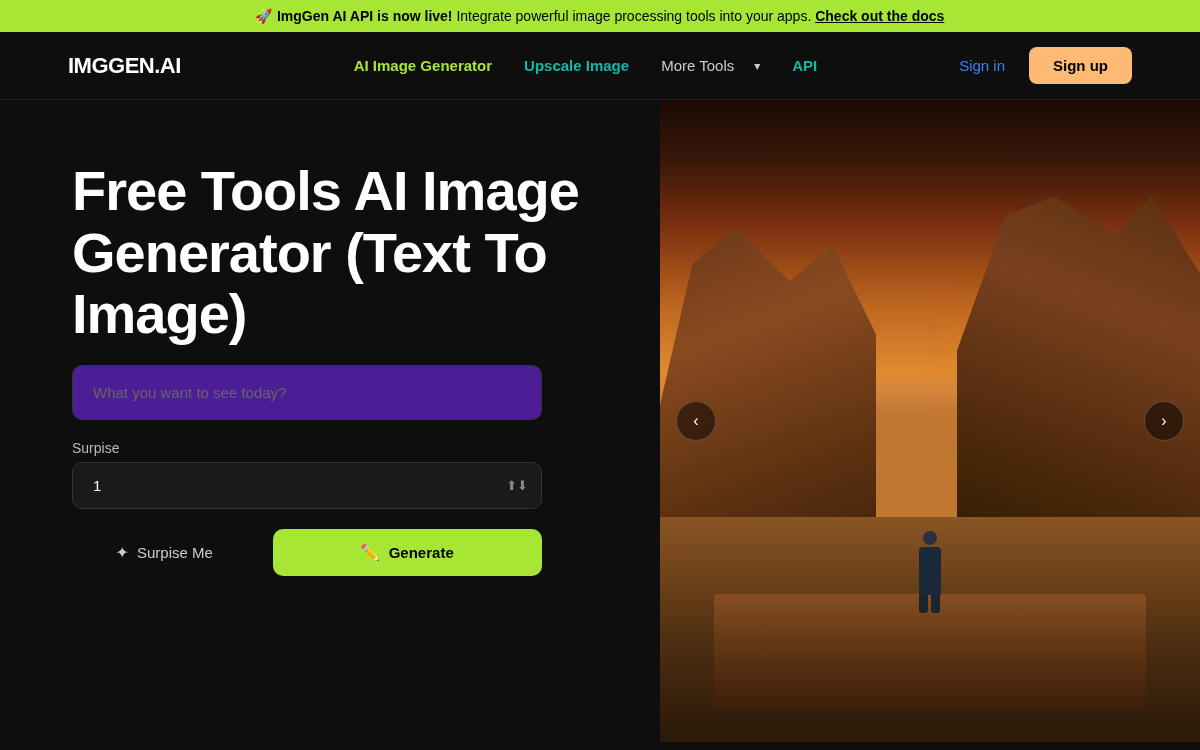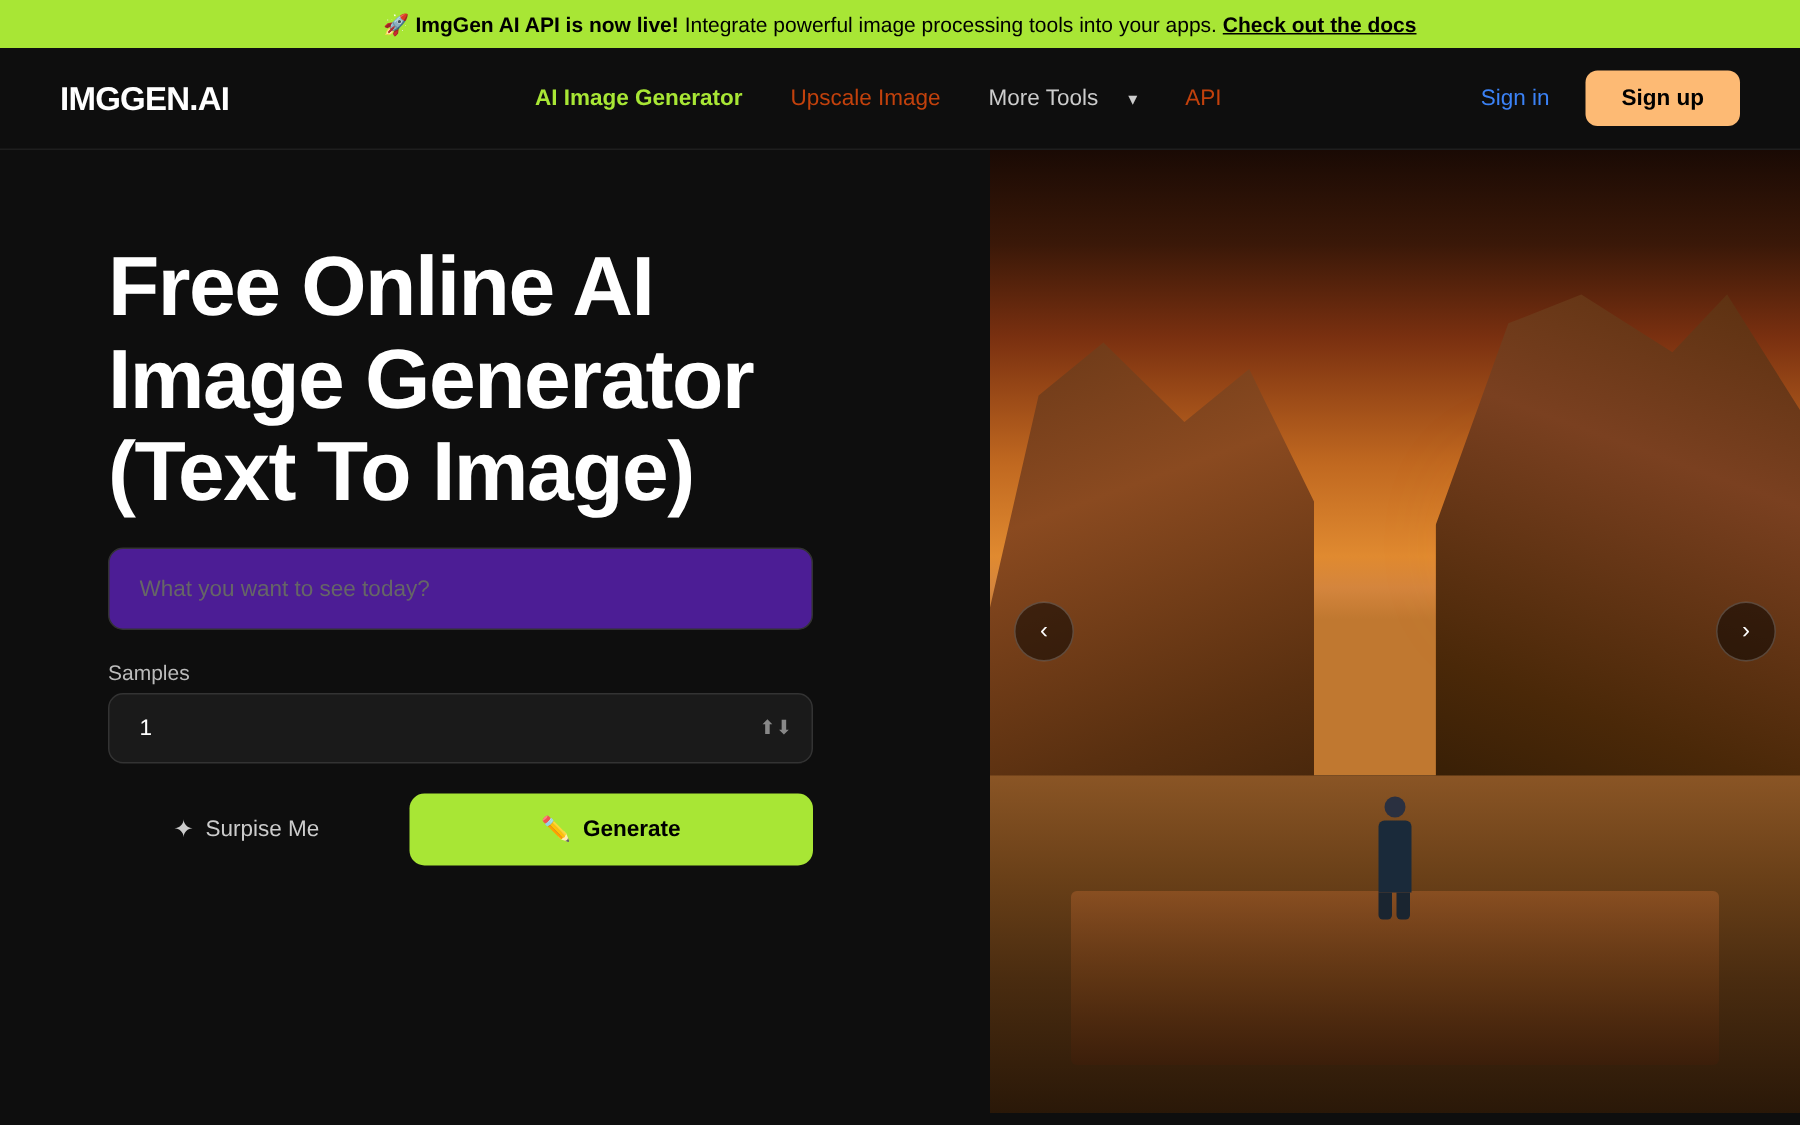--- a/index.html
+++ b/index.html
@@ -15,43 +15,43 @@
       font-weight: 400;
     }
     .banner strong { font-weight: 700; }
     .banner a { color: #000; font-weight: 600; text-decoration: underline; }
 
     
     nav {
       display: flex;
       align-items: center;
       justify-content: space-between;
-      padding: 0 40px;
+      padding: 0 68px;
       height: 68px;
       background: #0e0e0e;
       border-bottom: 1px solid #1e1e1e;
     }
     .nav-logo {
       font-size: 22px;
       font-weight: 800;
       color: #fff;
       letter-spacing: -0.5px;
     }
     .nav-links {
       display: flex;
       align-items: center;
       gap: 32px;
       list-style: none;
       margin-left: 31px;
     }
     .nav-links li a {
       text-decoration: none;
       font-size: 15px;
-      color: #c2410c;
-      font-weight: 400;
+      color: #14b8a6;
+      font-weight: 700;
     }
     .nav-links li a.active {
       color: #a8e635;
       font-weight: 600;
     }
     .more-tools-wrapper {
       display: flex;
       align-items: center;
       gap: 20px;
       color: #ccc;
@@ -353,26 +353,26 @@
 
   <div class="nav-right">
     <button class="sign-in-btn">Sign in</button>
     <button class="sign-up-btn">Sign up</button>
   </div>
 </nav>
 
 <div class="main-content">
 
   <div class="left-panel">
-    <h1 class="hero-title">Free Online AI Image Generator (Text To Image)</h1>
+    <h1 class="hero-title">Free Tools AI Image Generator (Text To Image)</h1>
 
     <input type="text" class="prompt-input" placeholder="What you want to see today?" style="">
 
     <div>
-      <div class="samples-label">Samples</div>
+      <div class="samples-label">Surpise</div>
       <div class="samples-select-wrapper">
         <select class="samples-select">
           <option>1</option>
           <option>2</option>
           <option>3</option>
           <option>4</option>
         </select>
         <span class="select-arrows">⬆⬇</span>
       </div>
     </div>

